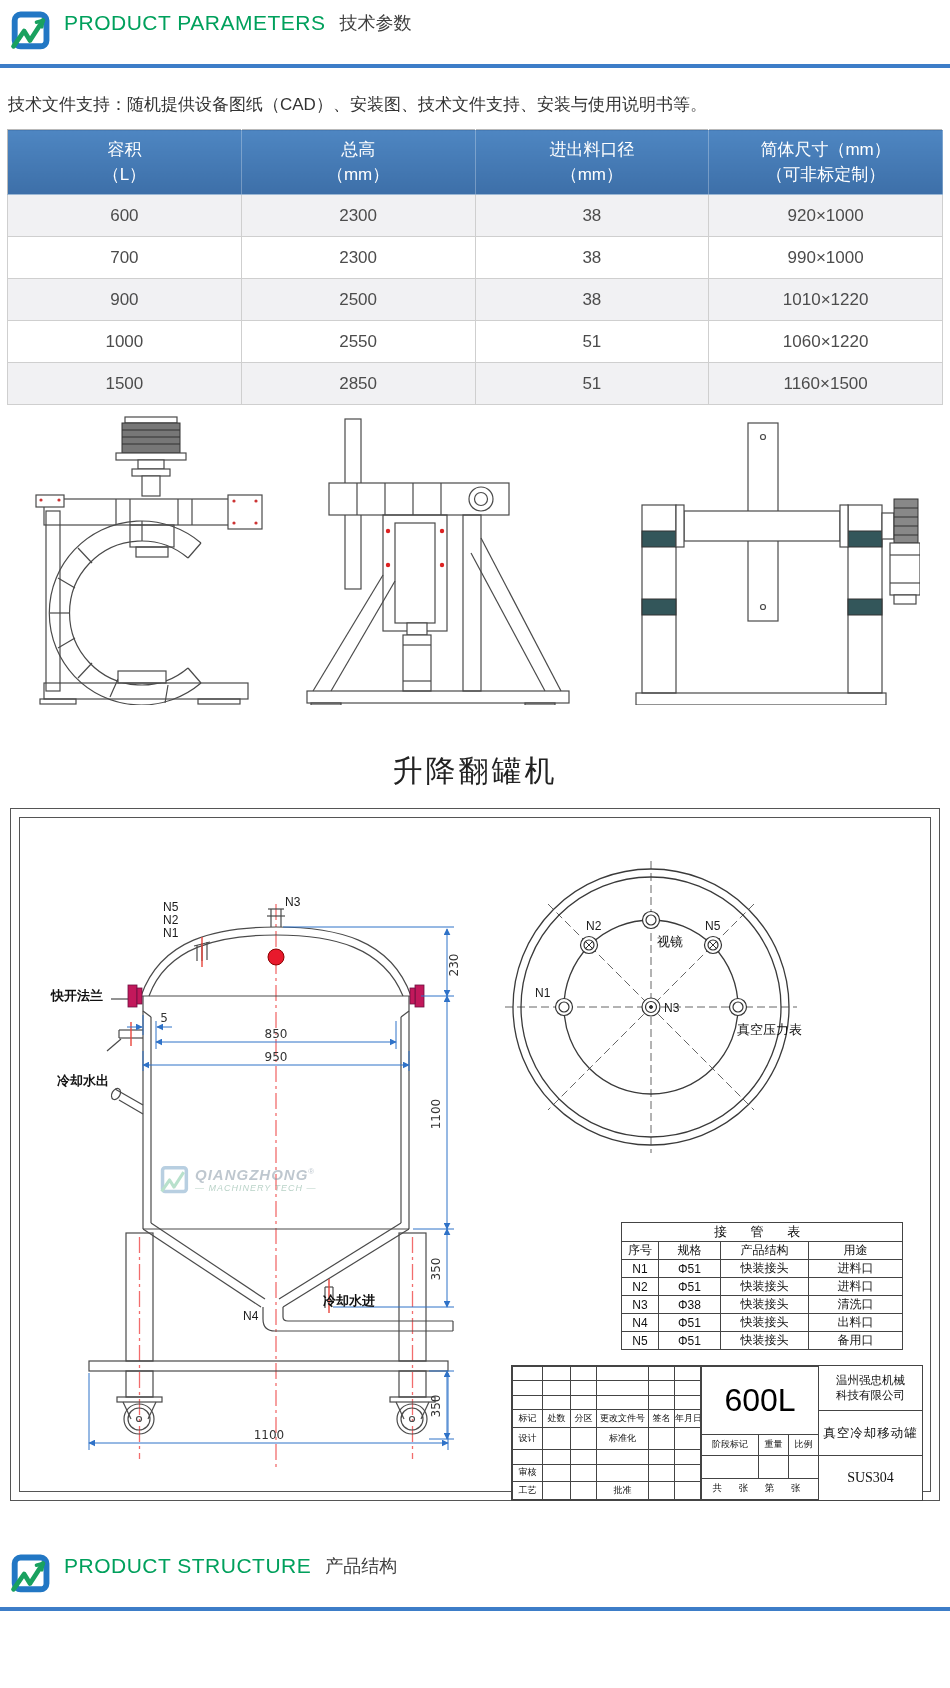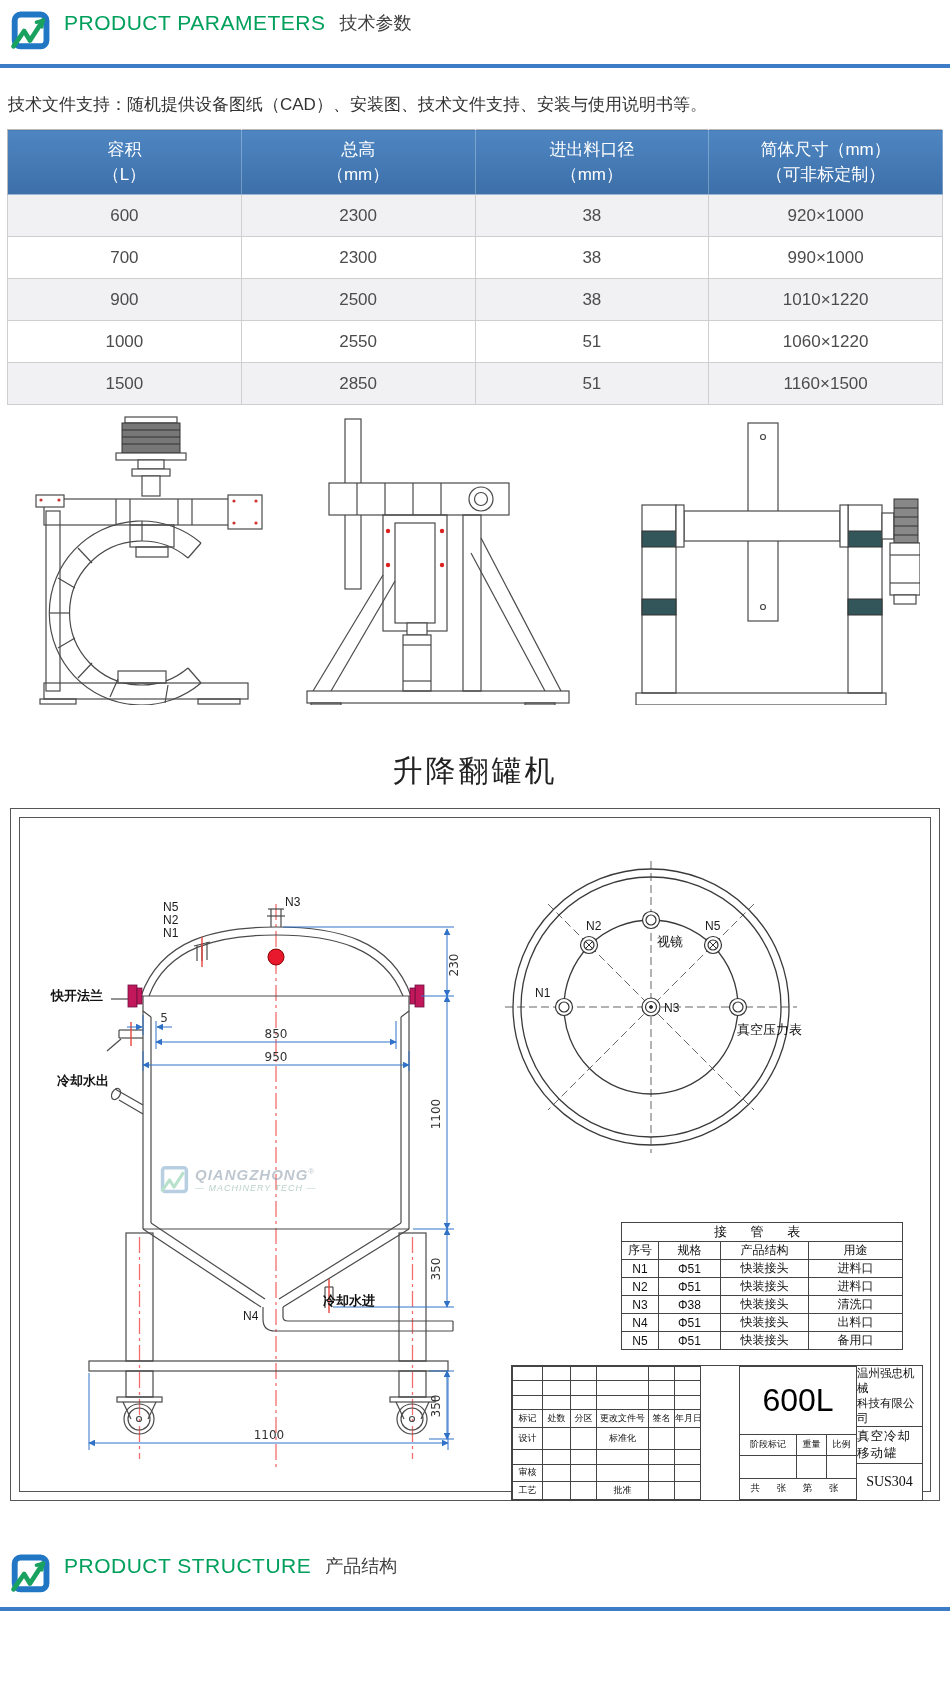--- a/index.html
+++ b/index.html
@@ -57,21 +57,21 @@
   table.noz td,table.noz th{border:1px solid #444;height:17px;text-align:center;
             font-weight:normal;padding:0;}
   table.noz .ttl{letter-spacing:10px;font-size:13px;}
 
   
   .tb{position:absolute;left:500px;top:556px;width:410px;height:134px;display:flex;
       border:1.5px solid #444;background:#fff;font-size:9px;color:#111;}
   .tb table{border-collapse:collapse;table-layout:fixed;}
   .tb td{border:1px solid #444;padding:0;text-align:center;overflow:hidden;white-space:nowrap;}
   .tb-left{width:188px;height:100%;}
-  .tb-midt{width:117px;height:100%;margin-left:38px;}
+  .tb-midt{width:117px;height:100%;}
   .tb-model{font-size:32px;color:#000;font-family:"Liberation Sans",sans-serif;}
   .tb-right{width:105px;display:flex;flex-direction:column;}
   .tb-right > div{border-bottom:1px solid #444;flex:1;display:flex;flex-direction:column;
                   align-items:center;justify-content:center;}
   .tb-right > div:last-child{border-bottom:none;}
   .company{font-size:11.5px;line-height:15px;}
   .product{font-size:12.5px;letter-spacing:1px;}
   .material{font-family:"Liberation Serif",serif;font-size:14px;}
   .sheetinfo{letter-spacing:7px;font-size:9.5px;}
 

